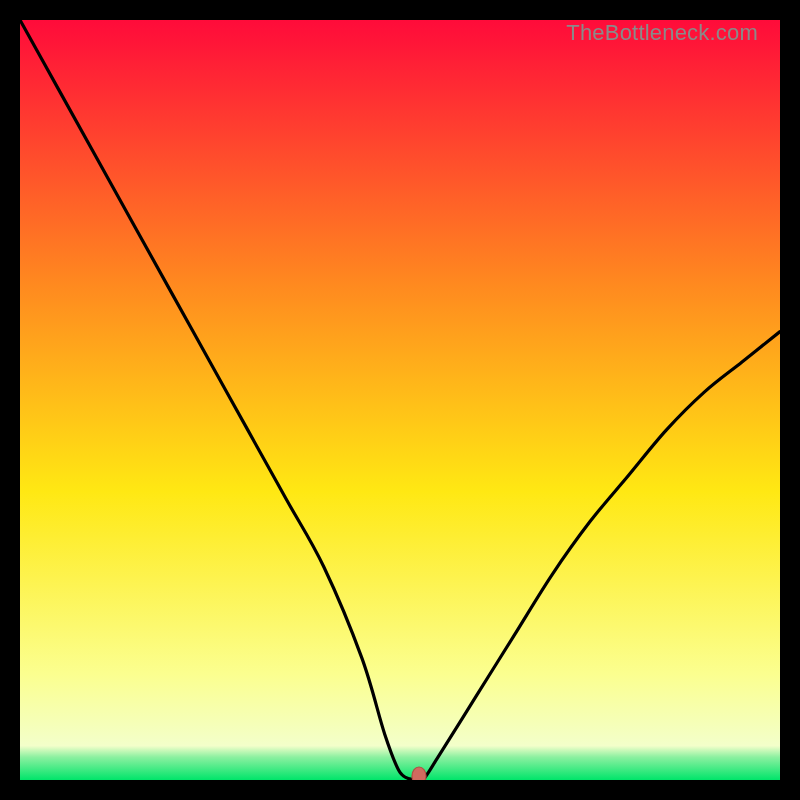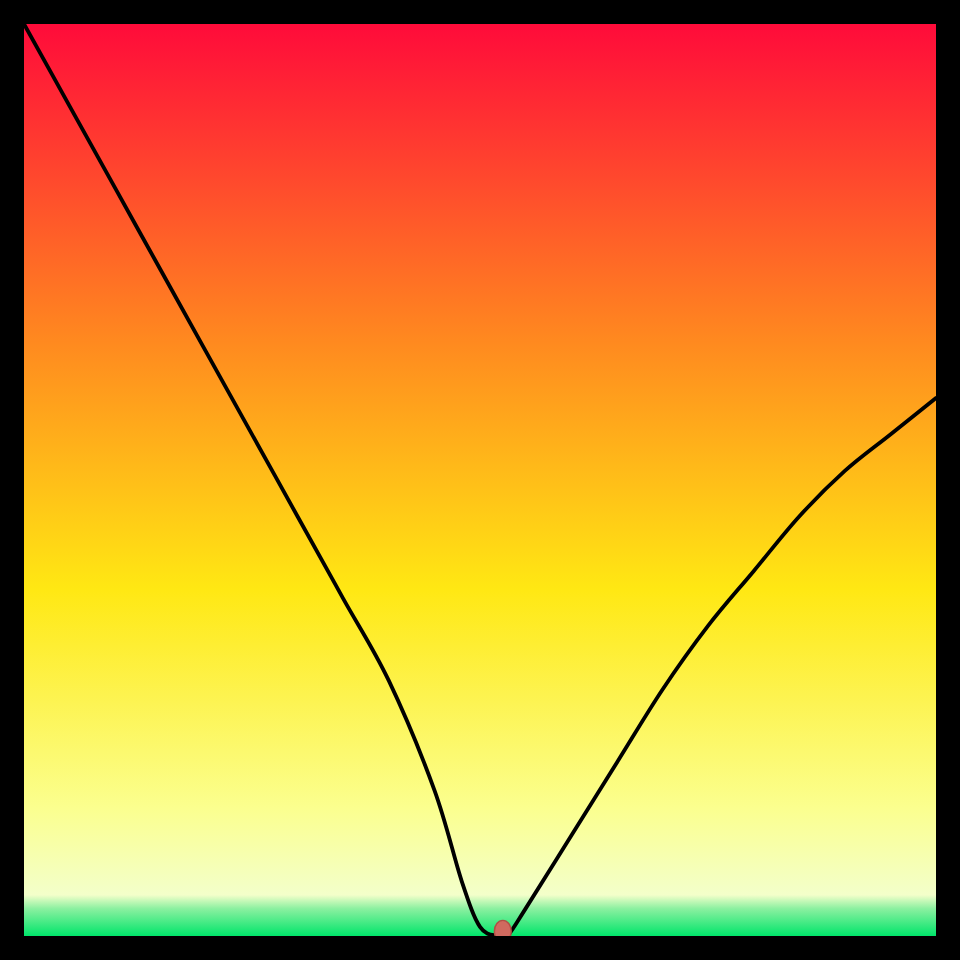--- a/index.html
+++ b/index.html
@@ -54,13 +54,14 @@
       </linearGradient>
     </defs>
 
     <rect x="0" y="0" width="760" height="760" fill="url(#bg-grad)"></rect>
 
     <path id="curve-path" fill="none" stroke="#000000" stroke-width="3.2" stroke-linejoin="round" stroke-linecap="round" d="M 0 0 C 6.333333333333333 11.399999999999997, 25.333333333333336 45.599999999999966, 38 68.39999999999998 C 50.666666666666664 91.19999999999999, 63.333333333333336 114.00000000000006, 76 136.80000000000007 C 88.66666666666667 159.60000000000008, 101.33333333333333 182.40000000000006, 114 205.20000000000005 C 126.66666666666667 228.00000000000003, 139.33333333333334 250.79999999999998, 152 273.59999999999997 C 164.66666666666666 296.4, 177.33333333333334 319.19999999999993, 190 341.99999999999994 C 202.66666666666666 364.79999999999995, 215.33333333333334 387.59999999999997, 228 410.4 C 240.66666666666666 433.2, 253.33333333333334 456, 266 478.8 C 278.6666666666667 501.6, 291.3333333333333 520.6, 304 547.2 C 316.6666666666667 573.8000000000001, 331.8666666666667 610.5333333333333, 342 638.4 C 352.1333333333333 666.2666666666667, 358.4666666666667 695.4, 364.8 714.4 C 371.1333333333333 733.4, 374.93333333333334 744.8, 380 752.4 C 385.06666666666666 760, 391.4 758.7333333333333, 395.2 760 C 399 761.2666666666667, 399 763.8, 402.8 760 C 406.6 756.2, 409.1333333333334 751.1333333333334, 418.00000000000006 737.2 C 426.86666666666673 723.2666666666667, 443.33333333333337 696.6666666666666, 456 676.4 C 468.66666666666663 656.1333333333333, 481.3333333333333 635.8666666666667, 494 615.6 C 506.6666666666667 595.3333333333334, 519.3333333333334 573.8, 532 554.8 C 544.6666666666666 535.8, 557.3333333333334 518.0666666666666, 570 501.59999999999997 C 582.6666666666666 485.1333333333333, 595.3333333333334 471.2, 608 456 C 620.6666666666666 440.8, 633.3333333333334 424.3333333333333, 646 410.4 C 658.6666666666666 396.46666666666664, 671.3333333333334 383.79999999999995, 684 372.4 C 696.6666666666666 361, 709.3333333333334 352.13333333333327, 722 341.99999999999994 C 734.6666666666666 331.8666666666666, 753.6666666666666 316.6666666666667, 760 311.6"></path>
 
     <ellipse id="marker" rx="7" ry="9" fill="#d06a5f" stroke="#b24f44" stroke-width="1.2" cx="399" cy="756"></ellipse>
   </svg>
 
+  <div class="watermark">TheBottleneck.com</div>
 </div>
 
 </body></html>

